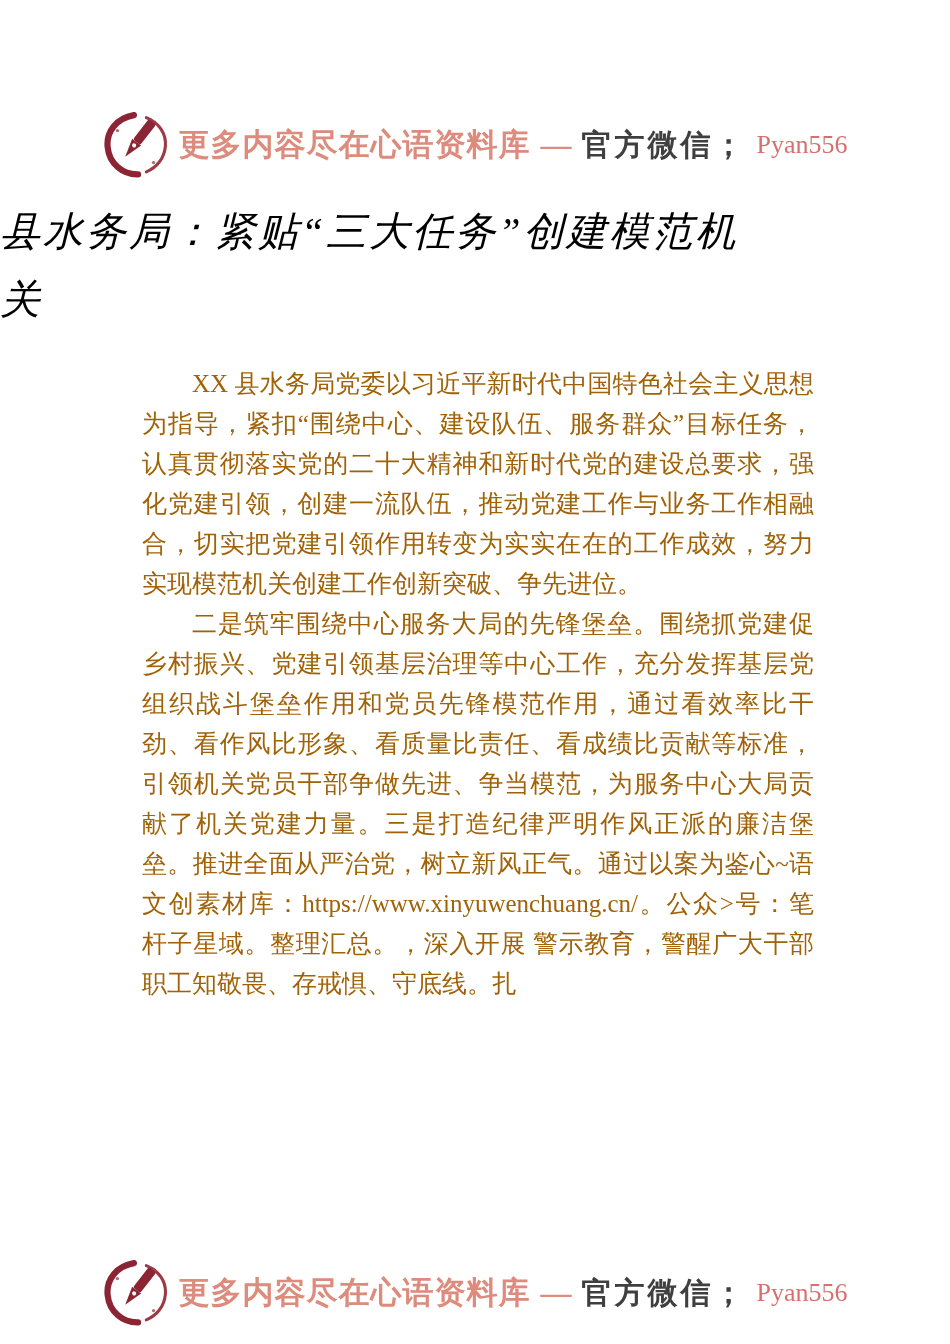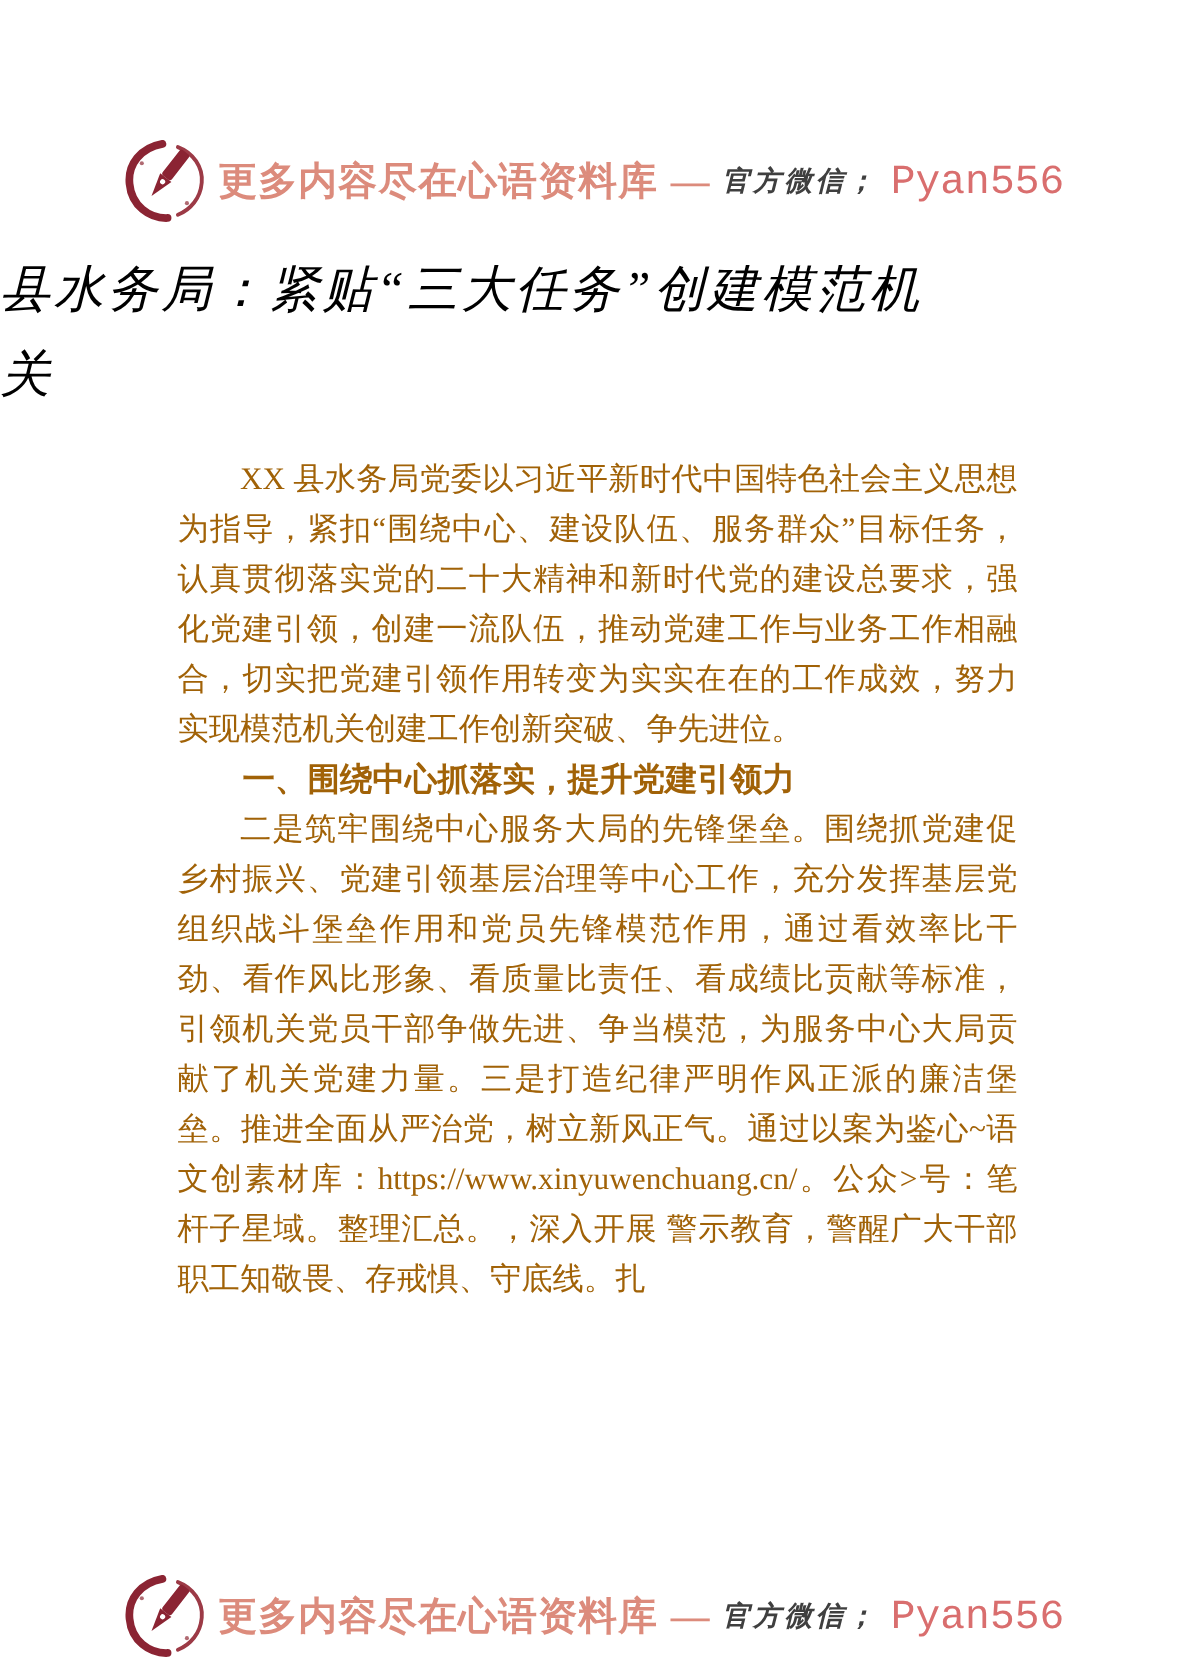--- a/index.html
+++ b/index.html
@@ -34,29 +34,28 @@
     font-weight: bold;
     letter-spacing: 1px;
   }
   .wm-dash {
     color: var(--brand-color, #dc8b7c);
     font-size: 31px;
     font-weight: bold;
   }
   .wm-label {
     color: var(--label-color, #3f3f3f);
-    font-size: 22px;
-    font-style: italic;
+    font-size: 30px;
     font-weight: bold;
     letter-spacing: 3px;
   }
   .wm-id {
     color: var(--id-color, #d96e6e);
-    font-family: Liberation Mono, monospace;
-    font-size: 33px;
+    font-family: Liberation Serif, serif;
+    font-size: 26px;
   }
 
   
   .doc-title {
     position: absolute;
     top: 170px;
     left: 0;
     width: 100%;
     text-align: left;
     color: #000000;
@@ -115,21 +114,20 @@
       <span class="wm-id">Pyan556</span>
   </div>
 
   <div class="doc-title">
     <div class="title-line">县水务局：紧贴“三大任务”创建模范机</div>
     <div class="title-line">关</div>
   </div>
 
   <div class="doc-body">
       <div class="doc-para">XX 县水务局党委以习近平新时代中国特色社会主义思想为指导，紧扣“围绕中心、建设队伍、服务群众”目标任务，认真贯彻落实党的二十大精神和新时代党的建设总要求，强化党建引领，创建一流队伍，推动党建工作与业务工作相融合，切实把党建引领作用转变为实实在在的工作成效，努力实现模范机关创建工作创新突破、争先进位。</div>
-      <div class="doc-heading">一、围绕中心抓落实，提升党建引领力</div>
       <div class="doc-para">二是筑牢围绕中心服务大局的先锋堡垒。围绕抓党建促乡村振兴、党建引领基层治理等中心工作，充分发挥基层党组织战斗堡垒作用和党员先锋模范作用，通过看效率比干劲、看作风比形象、看质量比责任、看成绩比贡献等标准，引领机关党员干部争做先进、争当模范，为服务中心大局贡献了机关党建力量。三是打造纪律严明作风正派的廉洁堡垒。推进全面从严治党，树立新风正气。通过以案为鉴心~语文创素材库：https://www.xinyuwenchuang.cn/。公众&gt;号：笔杆子星域。整理汇总。，深入开展 警示教育，警醒广大干部职工知敬畏、存戒惧、守底线。扎</div>
     </div>
 
   <div class="watermark bottom">
     <span>
       <svg class="wm-logo" viewBox="0 0 64 64" aria-hidden="true">
         <path d="M30 3 C13 6 3 19 4.5 34 C6 51 20 61 34 60.5" fill="none" stroke="#8b2433" stroke-width="6" stroke-linecap="round"></path>
         <path d="M42 5.5 C54 10 61.5 21 60.5 33 C59.5 45 52 54 42 58" fill="none" stroke="#9c3a46" stroke-width="3" stroke-linecap="round"></path>
         <g transform="rotate(38 32 30)">
           <rect x="27.5" y="4" width="9" height="25" rx="2" fill="#8b2433"></rect>

